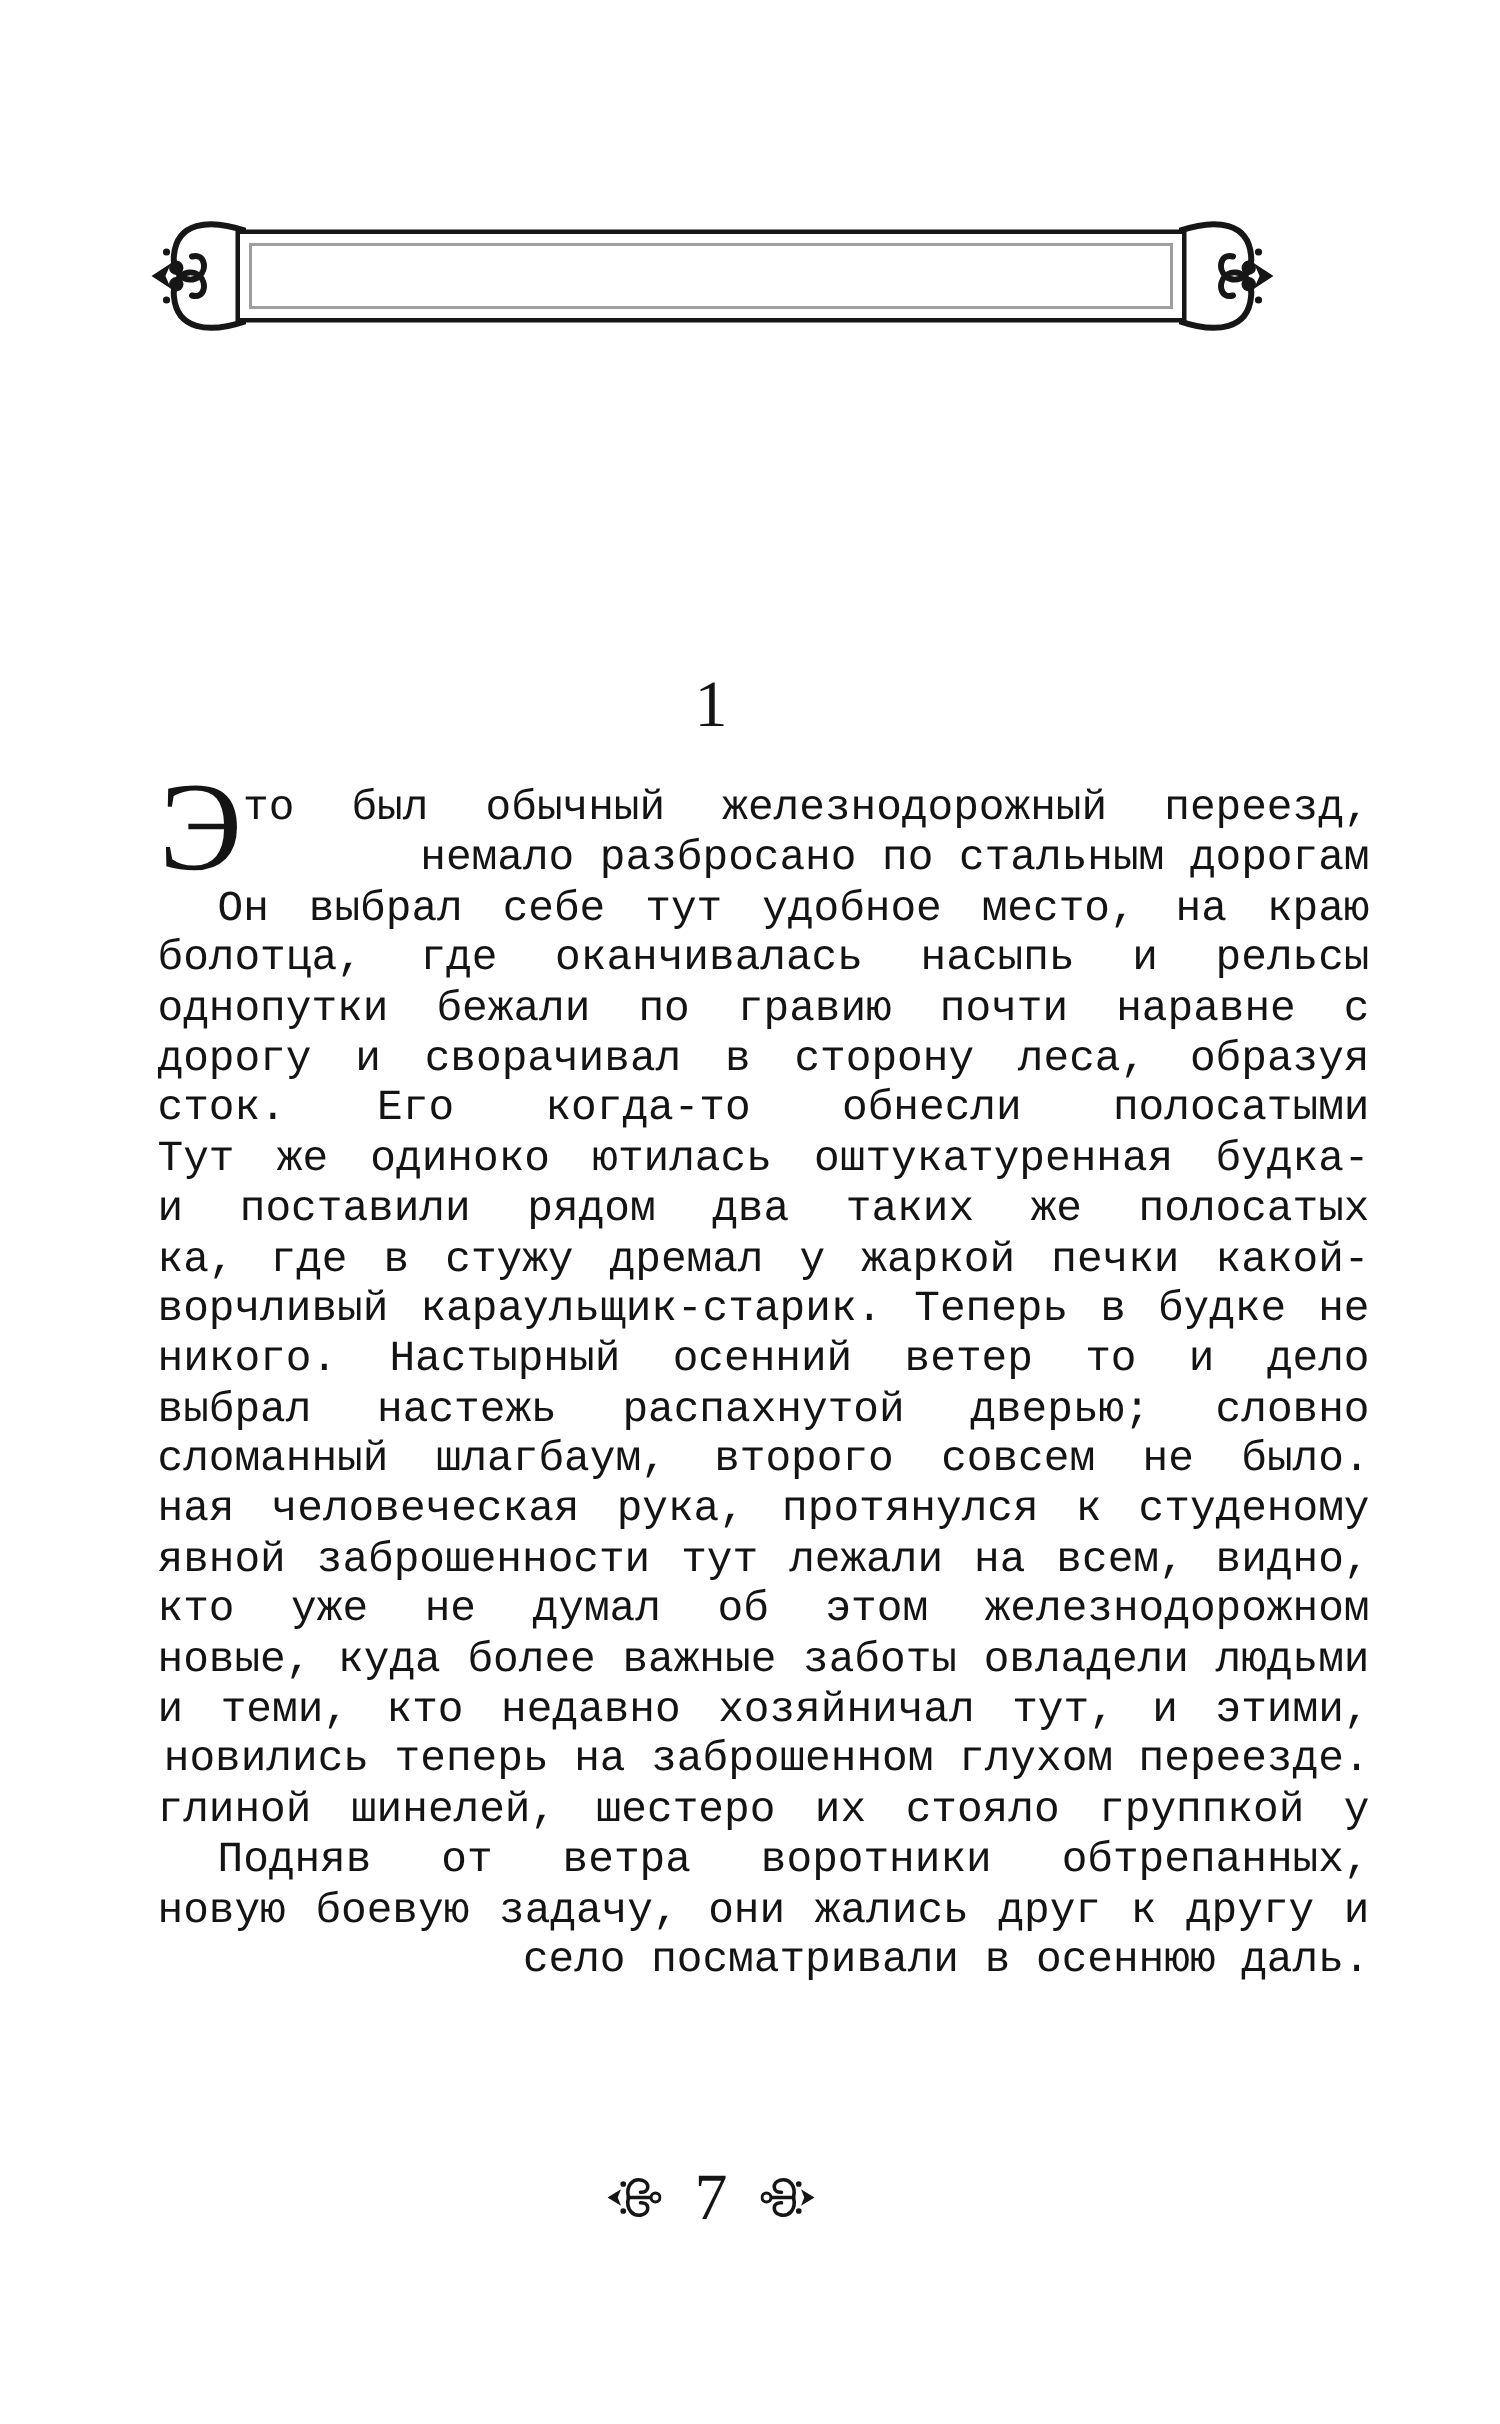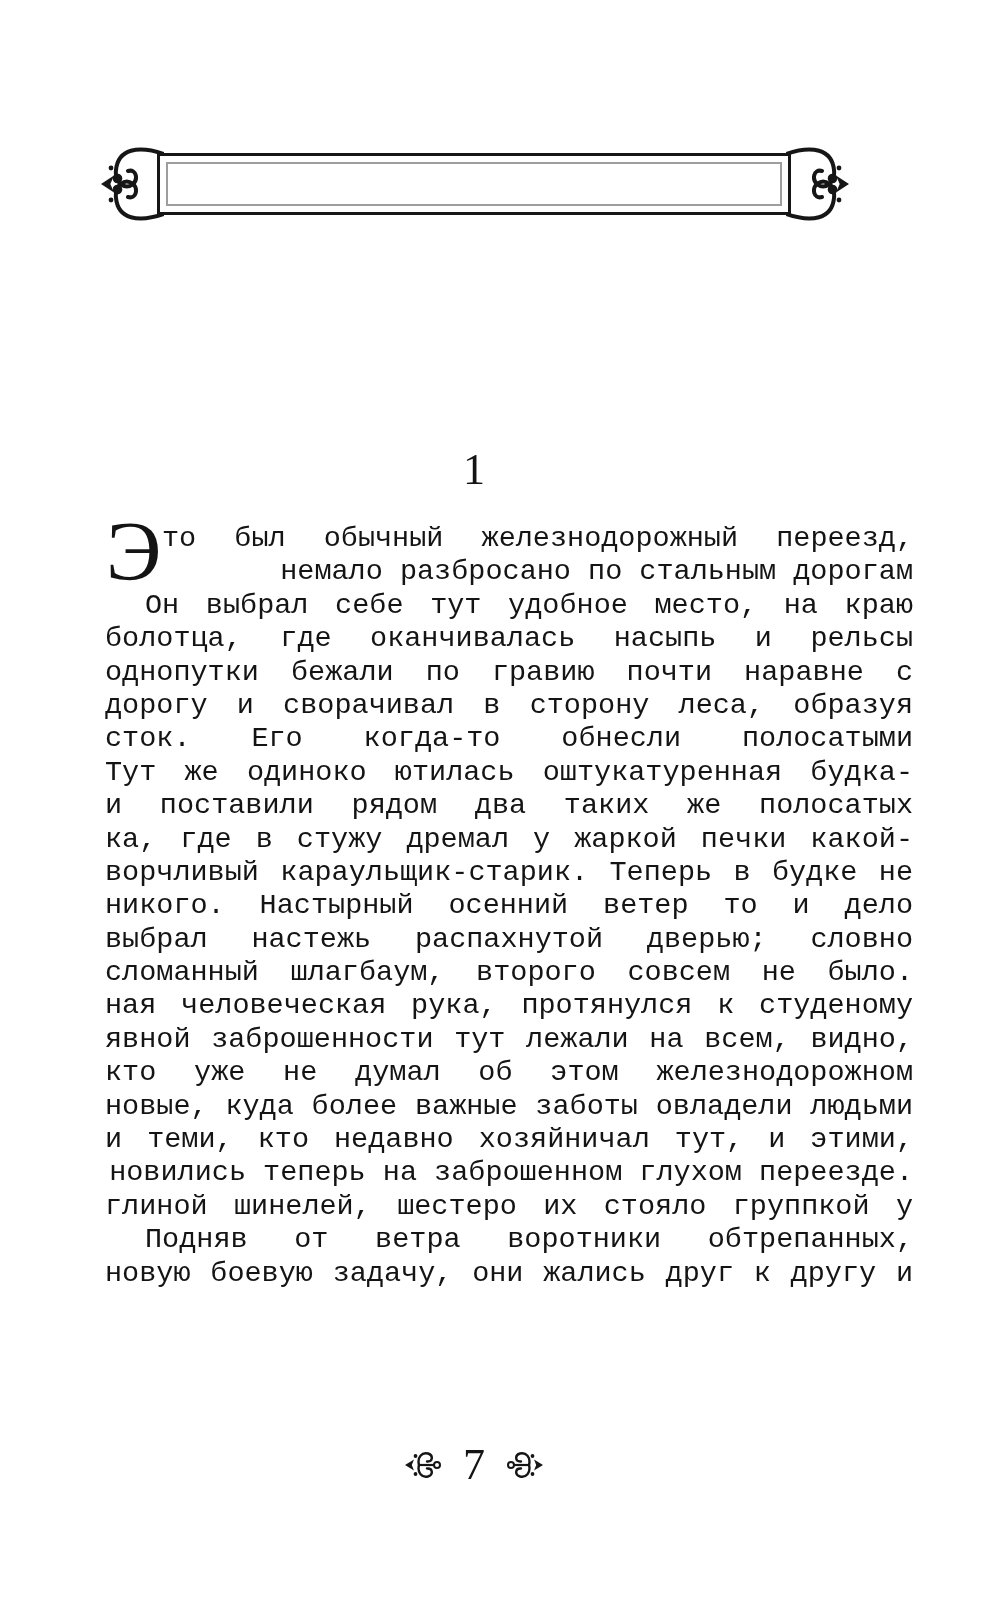--- a/index.html
+++ b/index.html
@@ -168,20 +168,21 @@
       <div class="line">кто уже не думал об этом железнодорожном строении:</div>
       <div class="line">новые, куда более важные заботы овладели людьми —</div>
       <div class="line">и теми, кто недавно хозяйничал тут, и этими, что оста-</div>
       <div class="line last">новились теперь на заброшенном глухом переезде.</div>
     </div>
 
     <div class="para">
       <div class="line">глиной шинелей, шестеро их стояло группкой у сломан-</div>
       <div class="line indent">Подняв от ветра воротники обтрепанных, заляпанных</div>
       <div class="line">новую боевую задачу, они жались друг к другу и неве-</div>
+      <div class="line last">село посматривали в осеннюю даль.</div>
     </div>
 
   </div>
 
   <div class="folio">
     <svg class="fleuron-left-svg" width="36" height="28" viewBox="0 0 36 28" fill="none" xmlns="http://www.w3.org/2000/svg">
       <path d="M14 14 C12 6 17 1 23 2.5 C28.5 4 28 11 22 10.5" stroke="#161616" stroke-width="2.4" stroke-linecap="round"></path>
       <path d="M14 14 C12 22 17 27 23 25.5 C28.5 24 28 17 22 17.5" stroke="#161616" stroke-width="2.4" stroke-linecap="round"></path>
       <path d="M14 14 L29 14" stroke="#161616" stroke-width="2.2"></path>
       <circle cx="32" cy="14" r="3" stroke="#161616" stroke-width="2" fill="none"></circle>

